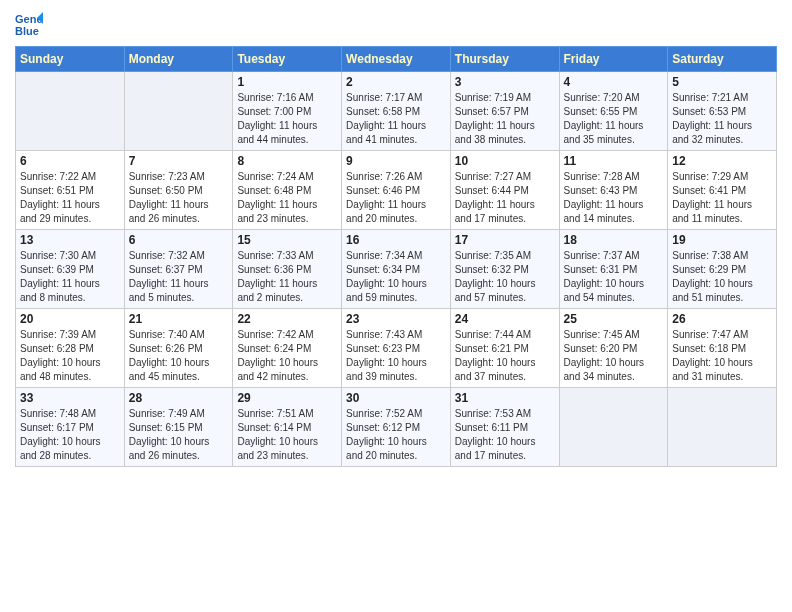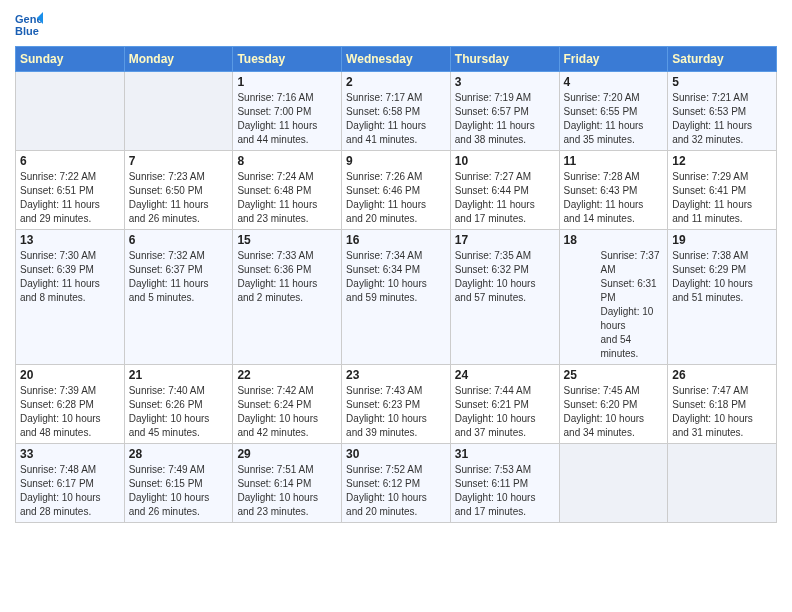--- a/index.html
+++ b/index.html
@@ -238,21 +238,21 @@
           </td>
           <td>
             <span class="day-num">17</span>
             <div class="day-info" style="white-space: pre-line;">Sunrise: 7:35 AM
 Sunset: 6:32 PM
 Daylight: 10 hours
 and 57 minutes.</div>
           </td>
           <td>
             <span class="day-num">18</span>
-            <div class="day-info" style="white-space: pre-line; margin-left: 37px;">Sunrise: 7:37 AM
+            <div class="day-info" style="white-space: pre-line;">Sunrise: 7:37 AM
 Sunset: 6:31 PM
 Daylight: 10 hours
 and 54 minutes.</div>
           </td>
           <td>
             <span class="day-num">19</span>
             <div class="day-info" style="white-space: pre-line;">Sunrise: 7:38 AM
 Sunset: 6:29 PM
 Daylight: 10 hours
 and 51 minutes.</div>

